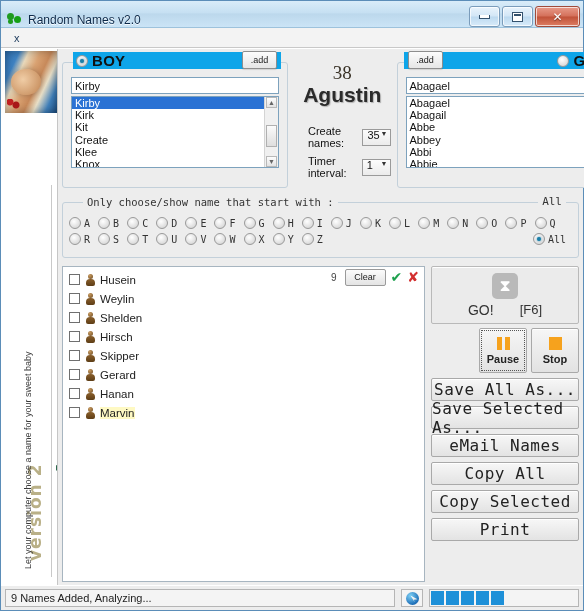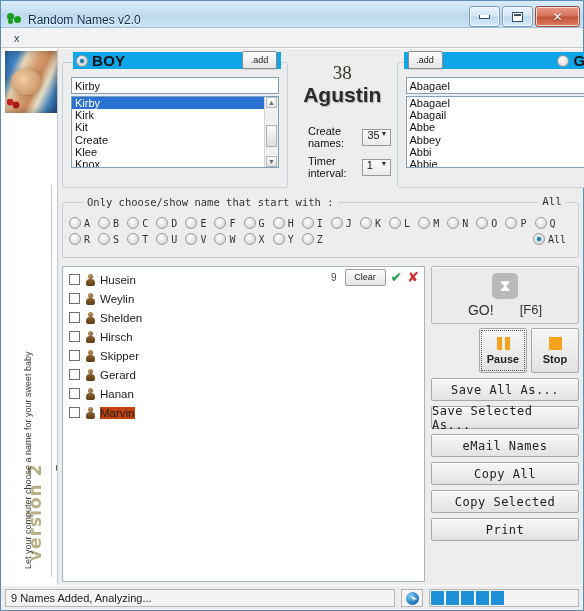--- a/index.html
+++ b/index.html
@@ -236,21 +236,21 @@
   }
   .bust:before{
     content:"";position:absolute;left:2.5px;top:0;width:5px;height:5px;border-radius:50%;
     background:radial-gradient(circle at 35% 30%,#c89a5e,#6d4a22);
   }
   .bust:after{
     content:"";position:absolute;left:0.5px;top:5px;width:9px;height:7px;border-radius:4px 4px 2px 2px;
     background:linear-gradient(180deg,#8a5f2b,#5d3d16);
   }
   .nl-name{font-size:11.5px;color:#222;}
-  .nl-name.hl{background:#c2410c;text-align:center;}
+  .nl-name.hl{background:#fef9c3;text-align:center;}
   
   .btnpanel{flex:0 0 148px;display:flex;flex-direction:column;}
   .go-wrap{
     border:1px solid #b9b9b9;border-radius:2px;background:#ebebeb;
     height:56px;display:flex;flex-direction:column;align-items:center;justify-content:center;
     box-shadow:inset 0 1px 0 #fff;
   }
   .hourglass{
     width:26px;height:26px;border-radius:5px;background:#b9b9b9;
     display:flex;align-items:center;justify-content:center;color:#fff;font-size:16px;line-height:1;
@@ -267,21 +267,21 @@
   }
   .pbtn.focus{outline:1px dotted #555;outline-offset:-3px;}
   .sq{width:13px;height:13px;background:#f6a21d;}
   .pausebars{display:flex;gap:3px;}
   .pausebars i{display:block;width:5px;height:13px;background:#f6a21d;}
   .pbtn .plab{font-size:11px;font-weight:bold;color:#222;}
   .abtn{
     height:21px;margin-top:5px;border:1px solid #a9a9a9;border-radius:2px;
     background:linear-gradient(180deg,#f7f7f7,#e3e3e3);
     display:flex;align-items:center;justify-content:center;
-    font-family:"DejaVu Sans Mono",monospace;font-size:12px;color:#222;
+    font-family:"DejaVu Sans Mono",monospace;font-size:16px;color:#222;
     box-shadow:inset 0 1px 0 #fff;letter-spacing:.5px;
   }
   
   .statusbar{
     flex:0 0 24px;height:24px;display:flex;align-items:center;gap:6px;
     padding:0 4px;border-top:1px solid #fff;background:#ededed;
   }
   .status-text{
     flex:1;height:18px;border:1px solid #b5b5b5;background:#f4f4f4;box-sizing:border-box;
     display:flex;align-items:center;padding:0 5px;font-size:11px;color:#222;

